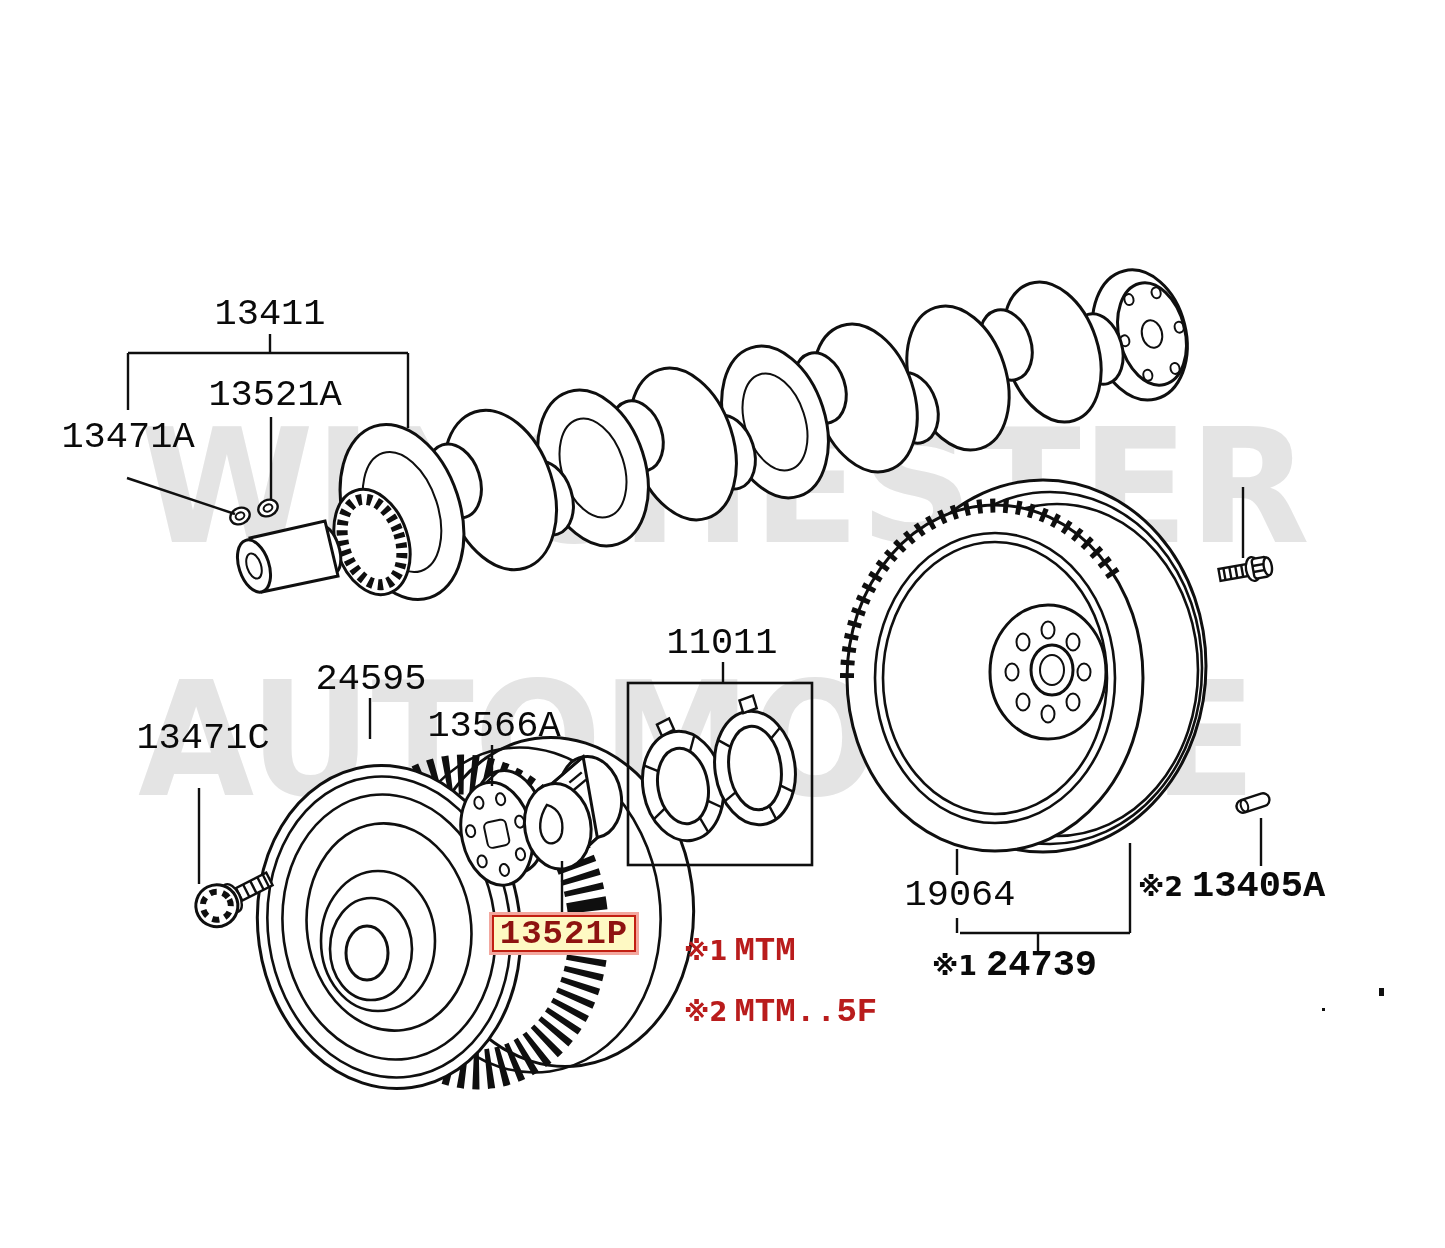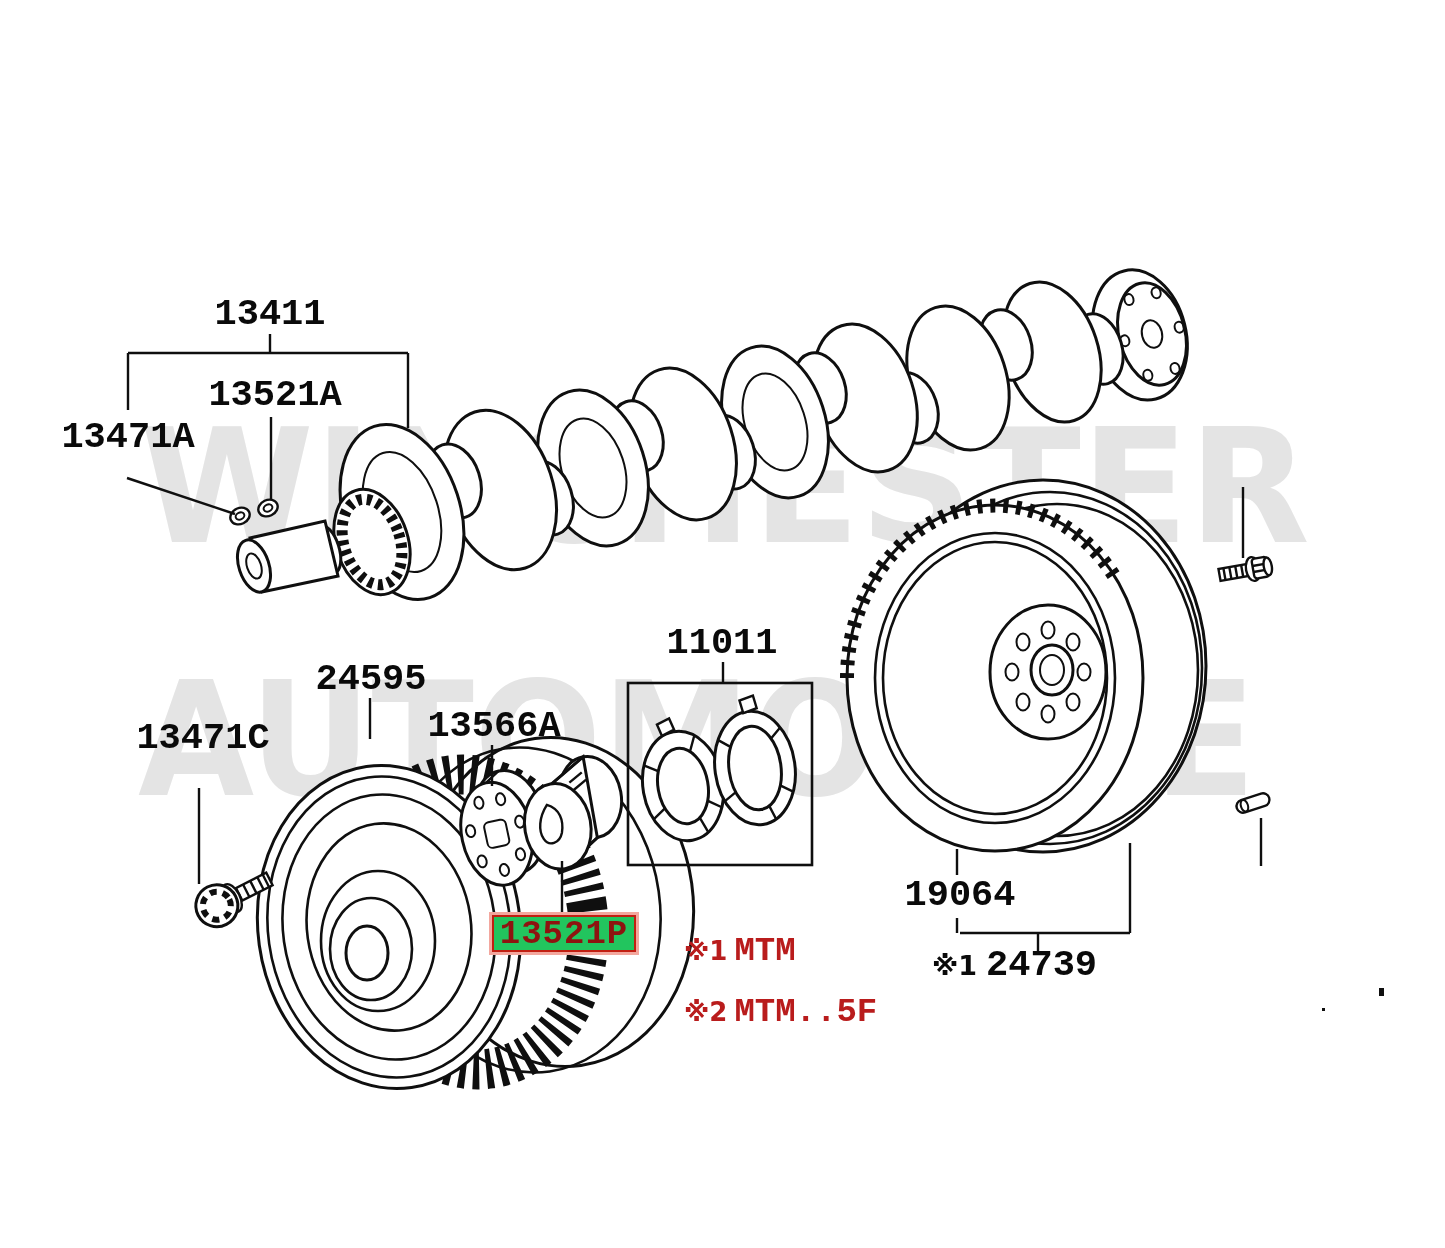--- a/index.html
+++ b/index.html
@@ -6,28 +6,28 @@
   .stage{position:relative;width:1445px;height:1248px;background:#ffffff;overflow:hidden;
          font-family:"Liberation Mono", monospace;}
   .stage svg{position:absolute;left:0;top:0;}
   .wm{font-family:"DejaVu Sans", sans-serif;font-weight:bold;fill:#e4e4e4;}
   .pt{fill:#ffffff;stroke:#0f0f0f;stroke-width:3;}
   .pt2{fill:#ffffff;stroke:#0f0f0f;stroke-width:2.4;}
   .ring{fill:none;stroke:#0f0f0f;stroke-width:2.6;}
   .ring2{fill:none;stroke:#0f0f0f;stroke-width:2;}
   .ln{fill:none;stroke:#0f0f0f;stroke-width:2.4;}
   .teeth{fill:none;stroke:#0f0f0f;}
-  .plabel{position:absolute;transform:translateX(-50%);font-weight:bold;font-size:37px;
+  .plabel{position:absolute;transform:translateX(-50%);font-weight:normal;font-size:37px;
           line-height:1.05;color:#0a0a0a;white-space:nowrap;}
   .plabel-l{position:absolute;font-weight:bold;font-size:37px;line-height:1.05;color:#0a0a0a;white-space:nowrap;}
   .pref{font-family:"DejaVu Sans", sans-serif;font-weight:bold;font-size:27px;margin-right:9px;}
   .note{position:absolute;font-weight:bold;font-size:34px;line-height:1;color:#b91c1c;white-space:nowrap;}
   .note .pref{font-size:26px;margin-right:7px;}
   .hl{position:absolute;left:492px;top:915px;width:144px;height:37px;
-      background:#22c55e;border:2px solid #c21f12;box-shadow:0 0 0 3px #f3a79e;
+      background:#fef9c3;border:2px solid #c21f12;box-shadow:0 0 0 3px #f3a79e;
       display:flex;align-items:center;justify-content:center;
       font-weight:bold;font-size:34px;color:#8e1310;letter-spacing:1px;box-sizing:border-box;}
 </style>
 </head>
 <body>
 
 <div class="stage">
 
 <svg width="1445" height="1248" viewBox="0 0 1445 1248">
 
@@ -214,20 +214,23 @@
   <div class="plabel" style="left:203px;top:719px">13471C</div>
 
   <div class="plabel" style="left:722px;top:624px">11011</div>
 
   <div class="plabel" style="left:960px;top:876px">19064</div>
 
   <div class="plabel-l" style="left:932px;top:946px">
     <span class="pref">※1</span><span>24739</span>
   </div>
 
+  <div class="plabel-l" style="left:1138px;top:867px">
+    <span class="pref">※2</span><span>13405A</span>
+  </div>
 
 
   <div class="hl">
     <span>13521P</span>
   </div>
 
   <div class="note" style="left:684px;top:934px">
     <span class="pref">※1</span><span>MTM</span>
   </div>
   <div class="note" style="left:684px;top:995px">

